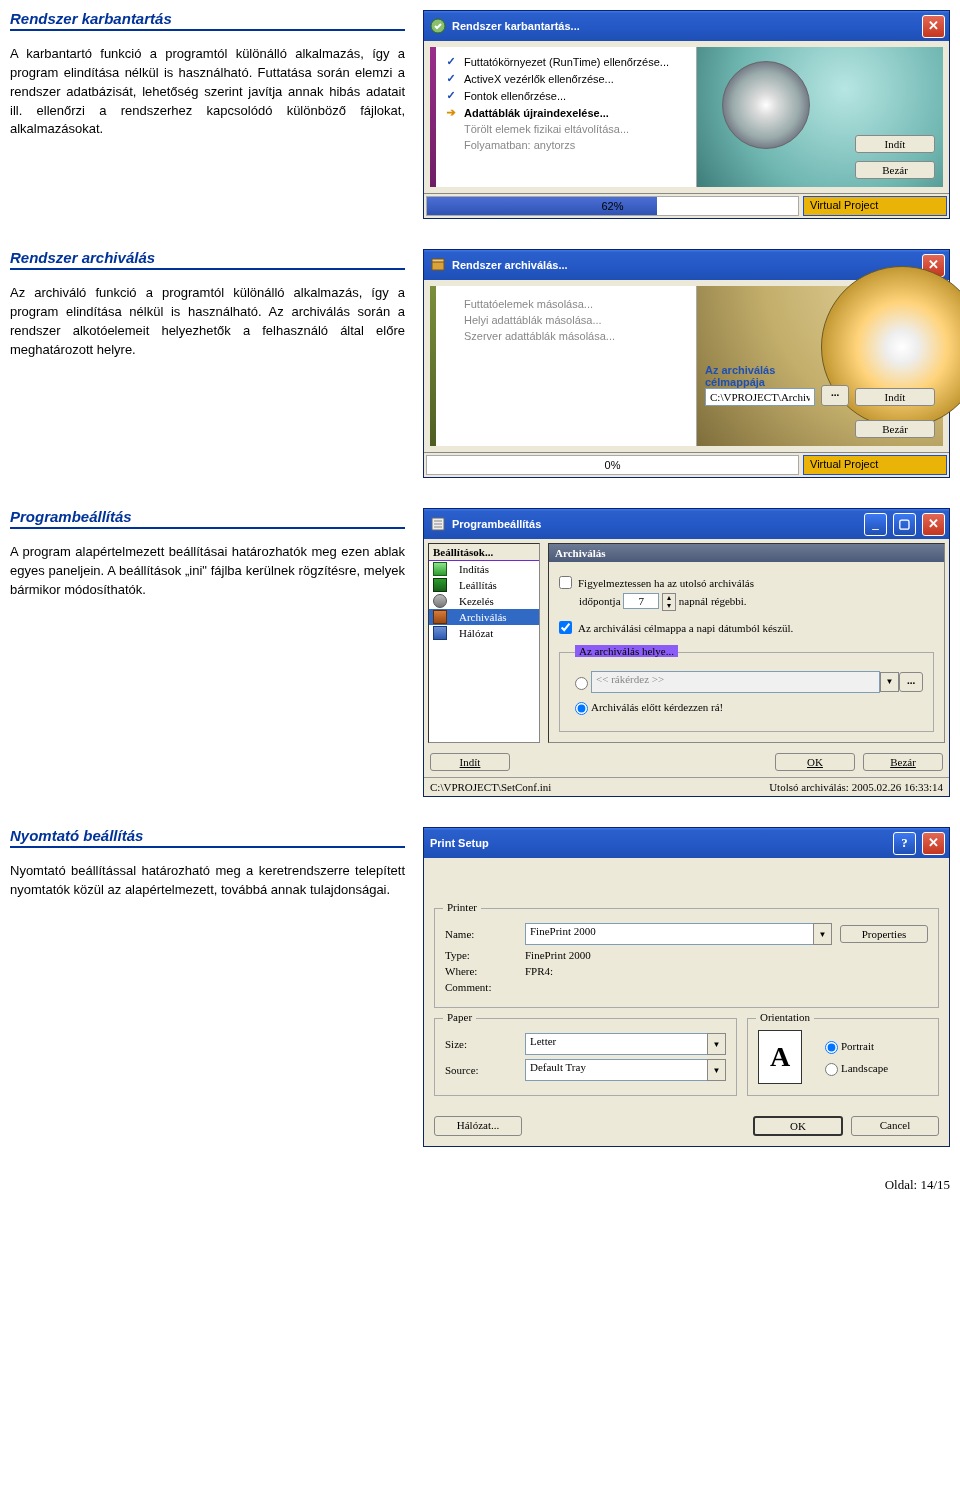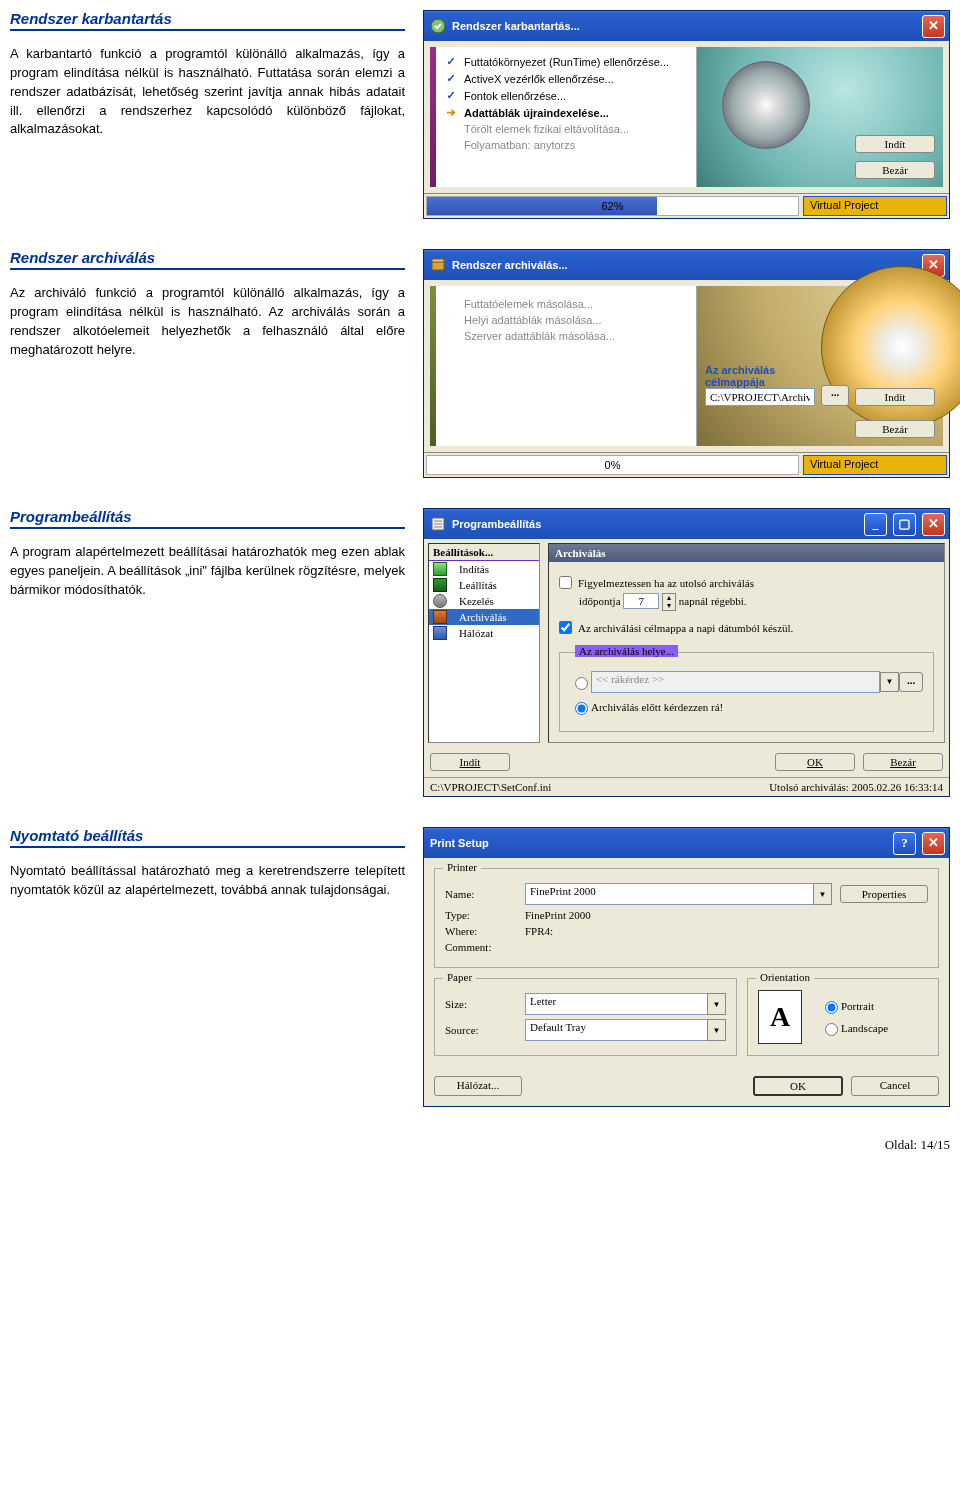--- a/index.html
+++ b/index.html
@@ -214,21 +214,21 @@
   .num-in{width:30px;border:1px solid #7F9DB9;font:11px Tahoma;text-align:center;}
   .grp{border:1px solid #aaa;margin-top:14px;padding:12px 10px 10px;position:relative;}
   .grp-t{position:absolute;top:-8px;left:15px;background:#8b5cf6;padding:0 4px;font:11px Tahoma;}
   .rad{display:flex;align-items:center;margin:6px 0;}
   .sel-box{flex:1;height:18px;background:#fff;border:1px solid #7F9DB9;color:#888;padding:1px 4px;font:11px Tahoma;}
   .sel-box.disabled{background:#f0f0f0;}
   .prog-foot{display:flex;justify-content:space-between;padding:6px;font:11px Tahoma;align-items:center;}
   .prog-status{display:flex;justify-content:space-between;border-top:1px solid #999;padding:3px 6px;font:11px Tahoma;background:#ECE9D8;}
 
   
-  .ps-body{padding:10px;font:11px Tahoma;}
+  .ps-body{padding:10px;font:11px Tahoma;margin-top:40px;}
   .fs{border:1px solid #aaa;padding:10px 10px 10px;position:relative;margin-bottom:10px;}
   .fs-t{position:absolute;top:-8px;left:8px;background:#ECE9D8;padding:0 4px;}
   .kv{display:flex;align-items:center;gap:8px;margin:4px 0;font:11px Tahoma;}
   .kv .k{width:72px;}
   .dd{flex:1;display:flex;}
   .dd .ddbox{flex:1;height:18px;background:#fff;border:1px solid #7F9DB9;padding:1px 4px;}
   .dd .ddarr{width:17px;height:20px;display:flex;align-items:center;justify-content:center;background:#ECE9D8;border:1px solid #888;margin-left:-1px;font-size:8px;}
   .ps-row{display:flex;gap:10px;}
   .ps-row .fs{flex:1;}
   .orient-preview{width:42px;height:52px;background:#fff;border:1px solid #333;margin-right:10px;display:flex;align-items:center;justify-content:center;font:bold 28px Times;}

